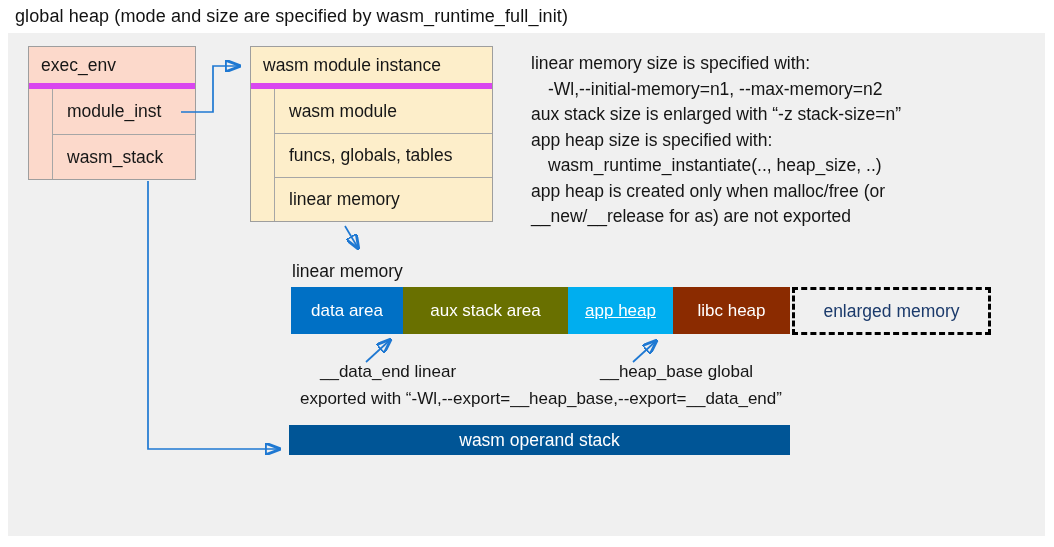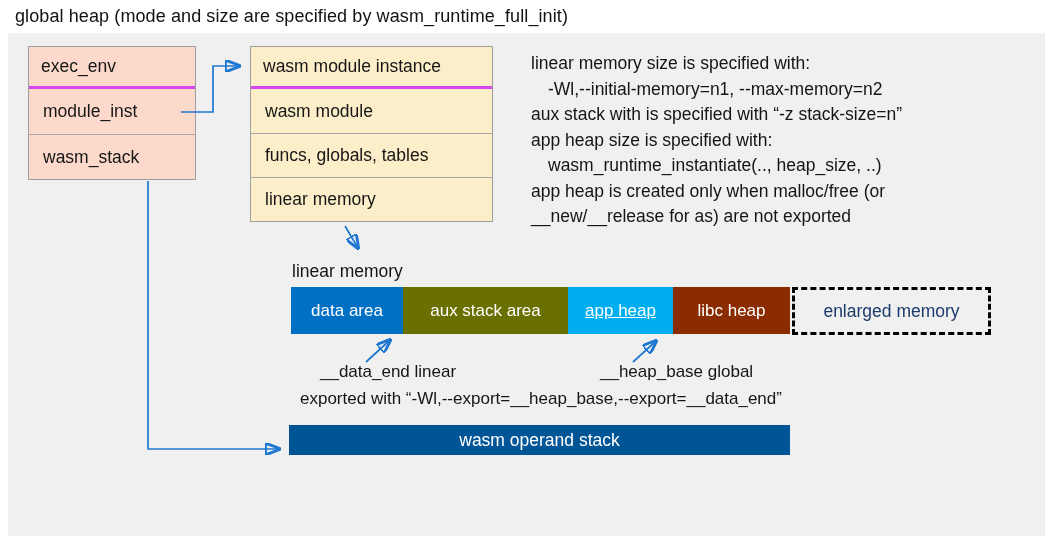--- a/index.html
+++ b/index.html
@@ -5,22 +5,22 @@
   * { margin:0; padding:0; box-sizing:border-box; }
   body { font-family:"Liberation Sans", sans-serif; background:#fff; }
   .screen { position:relative; width:1054px; height:547px; background:#ffffff; overflow:hidden; }
 
   .title { position:absolute; left:15px; top:6px; font-size:18px; color:#121212; letter-spacing:0.1px; }
 
   .panel { position:absolute; left:8px; top:33px; width:1037px; height:503px; background:#f0f0f0; }
 
   
   .struct { position:absolute; border:1px solid #9e9e9e; }
-  .struct .hdr { display:flex; align-items:center; padding-left:12px; font-size:17.5px; color:#161616; border-bottom:3px solid #d946ef; }
-  .struct .body { display:flex;flex-direction:column; }
+  .struct .hdr { display:flex; align-items:center; padding-left:12px; font-size:17.5px; color:#161616; border-bottom:6px solid #d946ef; }
+  .struct .body { display:flex; }
   .struct .indent { width:24px; border-right:1px solid #a6a6a6; }
   .struct .rows { flex:1; display:flex; flex-direction:column; }
   .struct .row { display:flex; align-items:center; padding-left:14px; font-size:17.5px; color:#161616; }
   .struct .row + .row { border-top:1px solid #a6a6a6; }
 
   .exec-box { left:28px; top:46px; width:168px; height:134px; }
   .exec-box .hdr { height:42px; }
   .exec-box .row { height:45px; }
   .exec-box .body { height:90px; }
 
@@ -83,21 +83,21 @@
         <div class="row">wasm module</div>
         <div class="row">funcs, globals, tables</div>
         <div class="row">linear memory</div>
       </div>
     </div>
   </div>
 
   <div class="right-notes">
     <div>linear memory size is specified with:</div>
     <div class="ind">-Wl,--initial-memory=n1, --max-memory=n2</div>
-    <div>aux stack with is specified with “-z stack-size=n”</div>
+    <div>aux stack size is enlarged with “-z stack-size=n”</div>
     <div>app heap size is specified with:</div>
     <div class="ind">wasm_runtime_instantiate(.., heap_size, ..)</div>
     <div>app heap is created only when malloc/free (or</div>
     <div>__new/__release for as) are not exported</div>
   </div>
 
   <div class="lm-caption">linear memory</div>
   <div class="membar">
     <div class="seg seg-data" style="background-color: rgb(0, 112, 197);">data area</div>
     <div class="seg seg-aux" style="background-color: rgb(105, 112, 0);">aux stack area</div>

